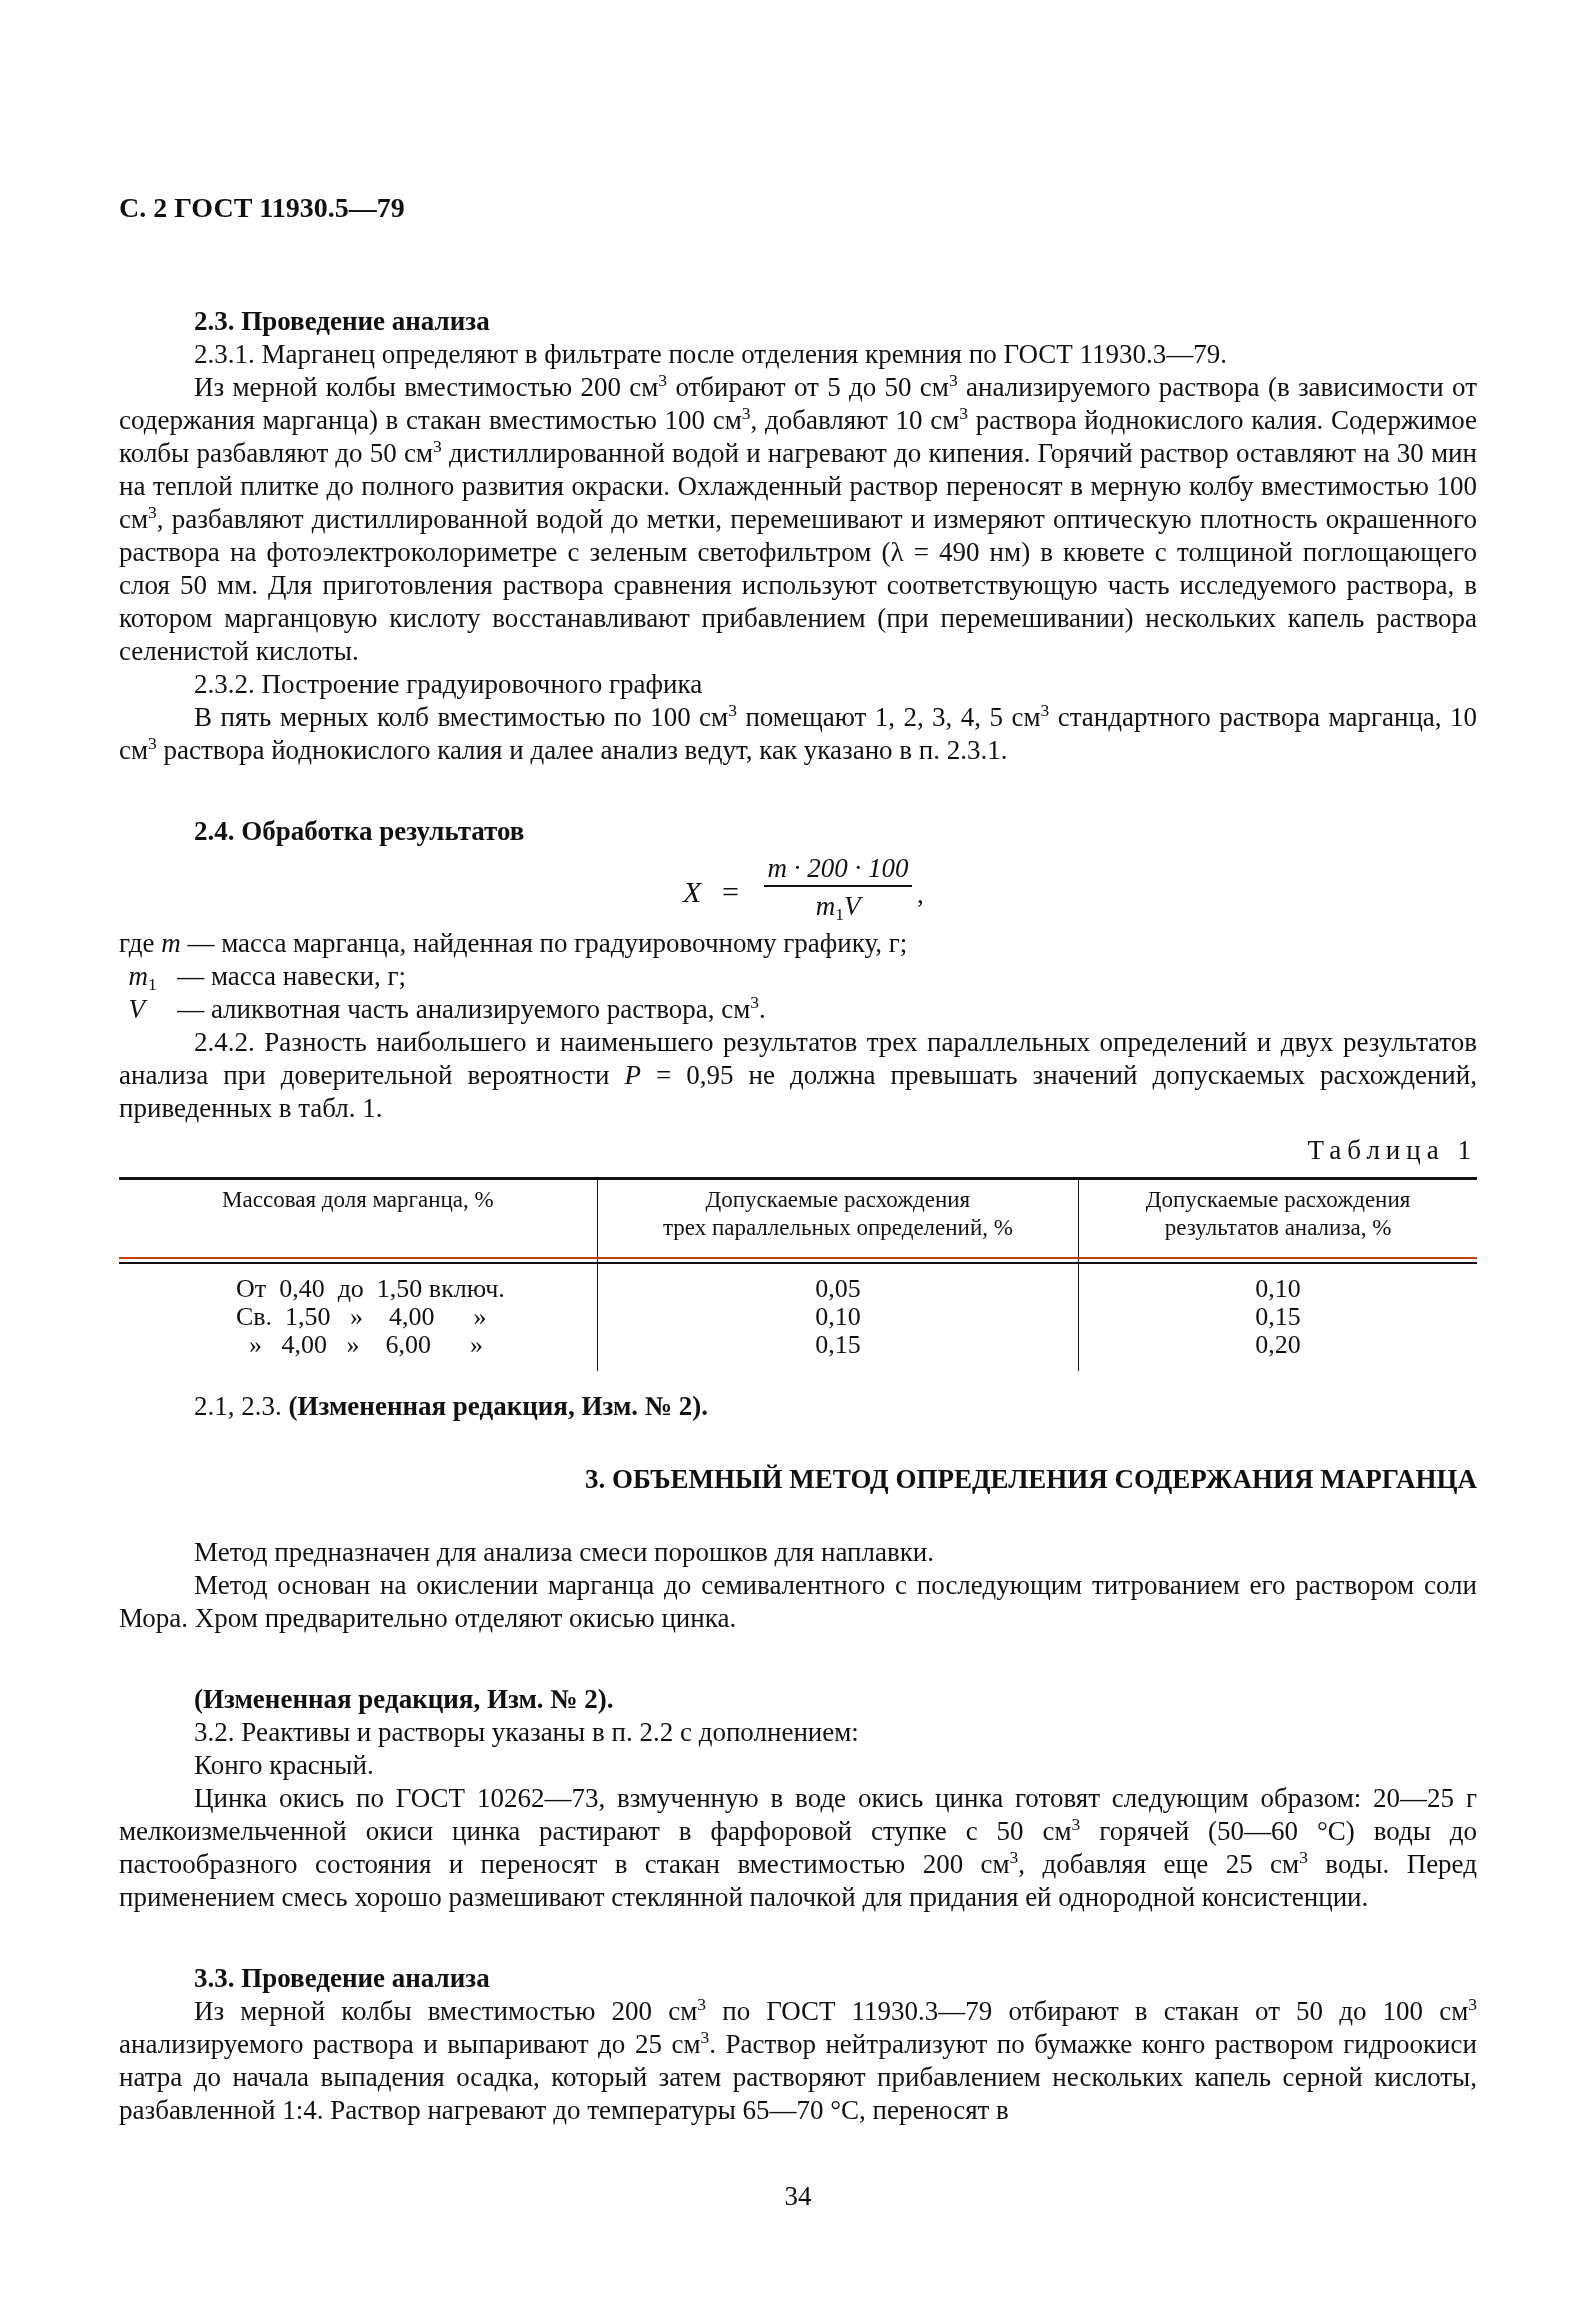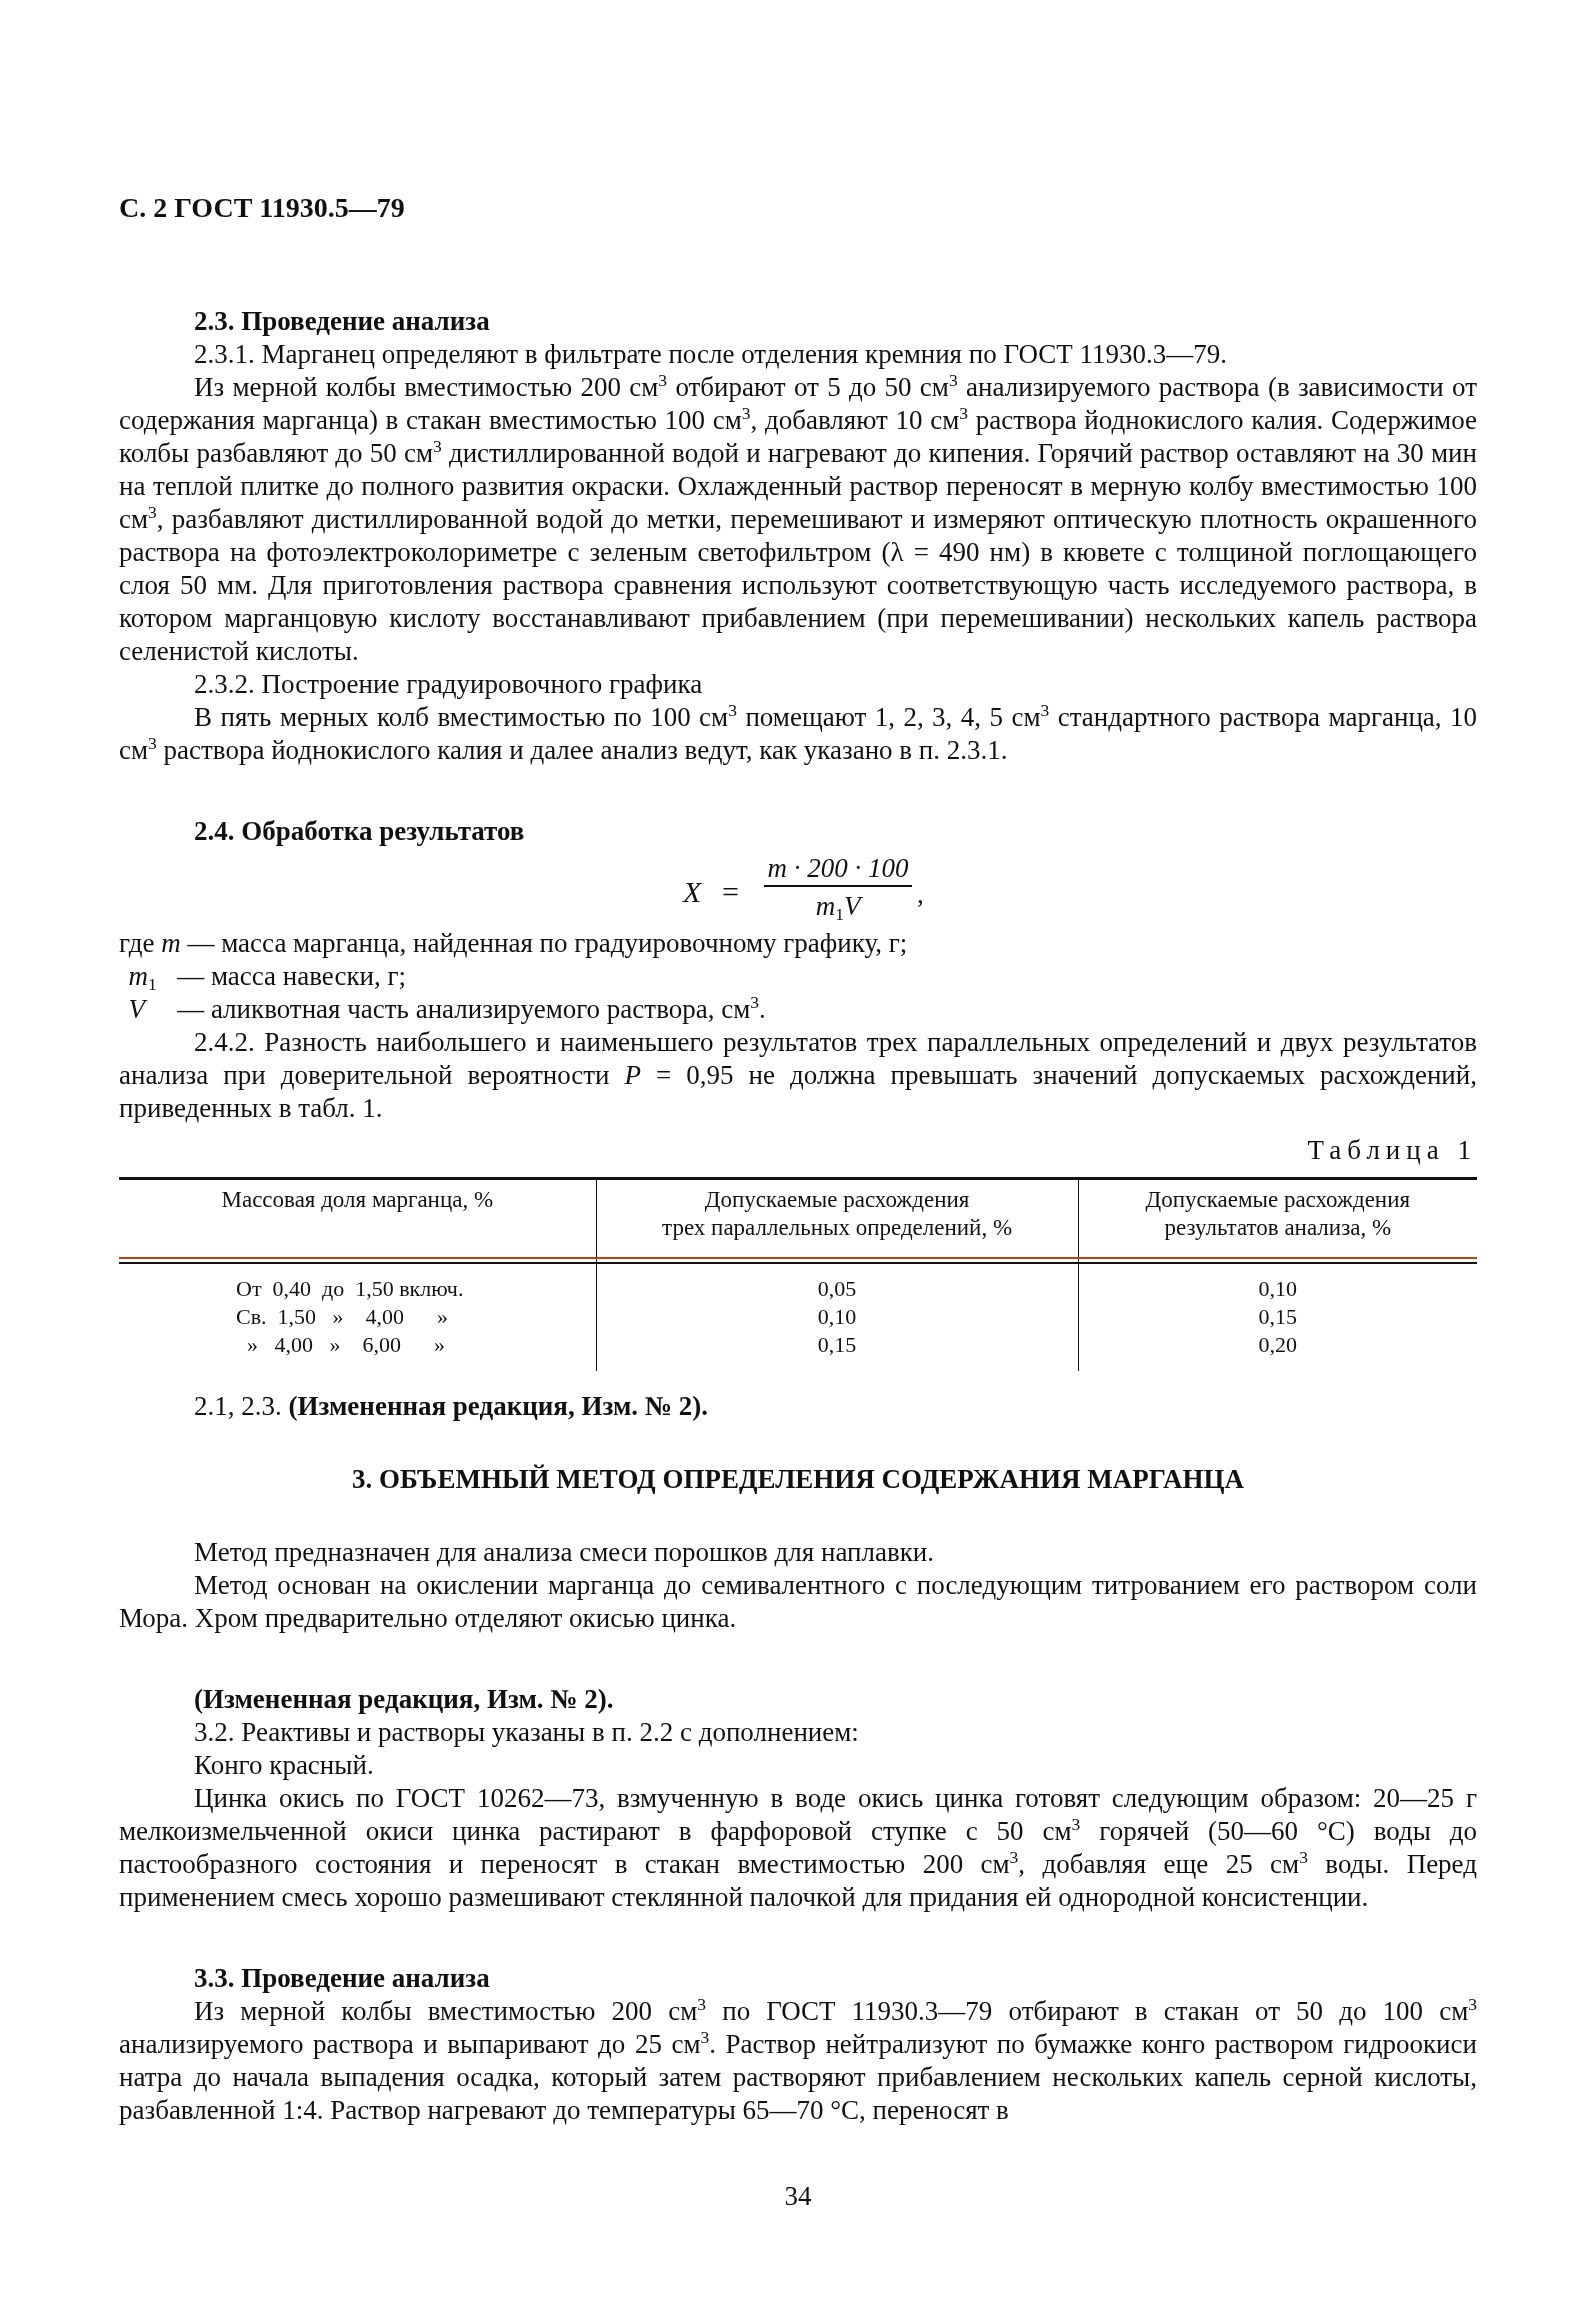--- a/index.html
+++ b/index.html
@@ -22,26 +22,26 @@
   .frac .bar { display:block; height:2px; background:#111; margin:1.3px 0 2.7px 0; }
   .frac .den { display:block; }
   .fcomma { position:absolute; left:798px; top:30px; font-size:27px; }
   .where { position:relative; }
   .where .sym { display:inline-block; width:42px; padding-left:9.4px; font-style:italic; }
   .tcap { text-align:right; letter-spacing:6px; margin-top:9.4px; }
   table.t1 { width:1358px; border-collapse:collapse; margin-top:9.4px; font-size:23px; line-height:28px; }
   table.t1 th { font-weight:normal; border-top:3.4px solid #111; border-bottom:2px solid #c2410c; padding:6.7px 5.4px 15px 5.4px; vertical-align:top; }
   table.t1 th + th, table.t1 td + td { border-left:1.3px solid #111; }
   table.t1 tr.gap td { height:2.7px; padding:0; border-bottom:2.7px solid #111; }
-  table.t1 td { text-align:center; padding:0 5.4px; font-size:22px; line-height:28px; }
+  table.t1 td { text-align:center; padding:0 5.4px; font-size:26px; line-height:28px; }
   table.t1 tr.first td { padding-top:10.8px; }
   table.t1 tr.last td { padding-bottom:12px; }
   .c1 { width:470px; } .c2 { width:481px; } .c3 { width:396px; }
   .rangecell { text-align:left !important; padding-left:117px !important; white-space:pre; }
-  .sect { text-align:center; font-weight:bold; font-size:27px; margin:40px 0 40px 0; }
+  .sect { text-align:right; font-weight:bold; font-size:27px; margin:40px 0 40px 0; }
   .pagenum { position:absolute; top:2181px; left:0; width:1358px; text-align:center; font-size:27px; }
 </style>
 </head>
 <body>
 
 <div class="page">
 
   <div class="hdr">С. 2 ГОСТ 11930.5—79</div>
 
   <div class="flow" style="top:257px;">

